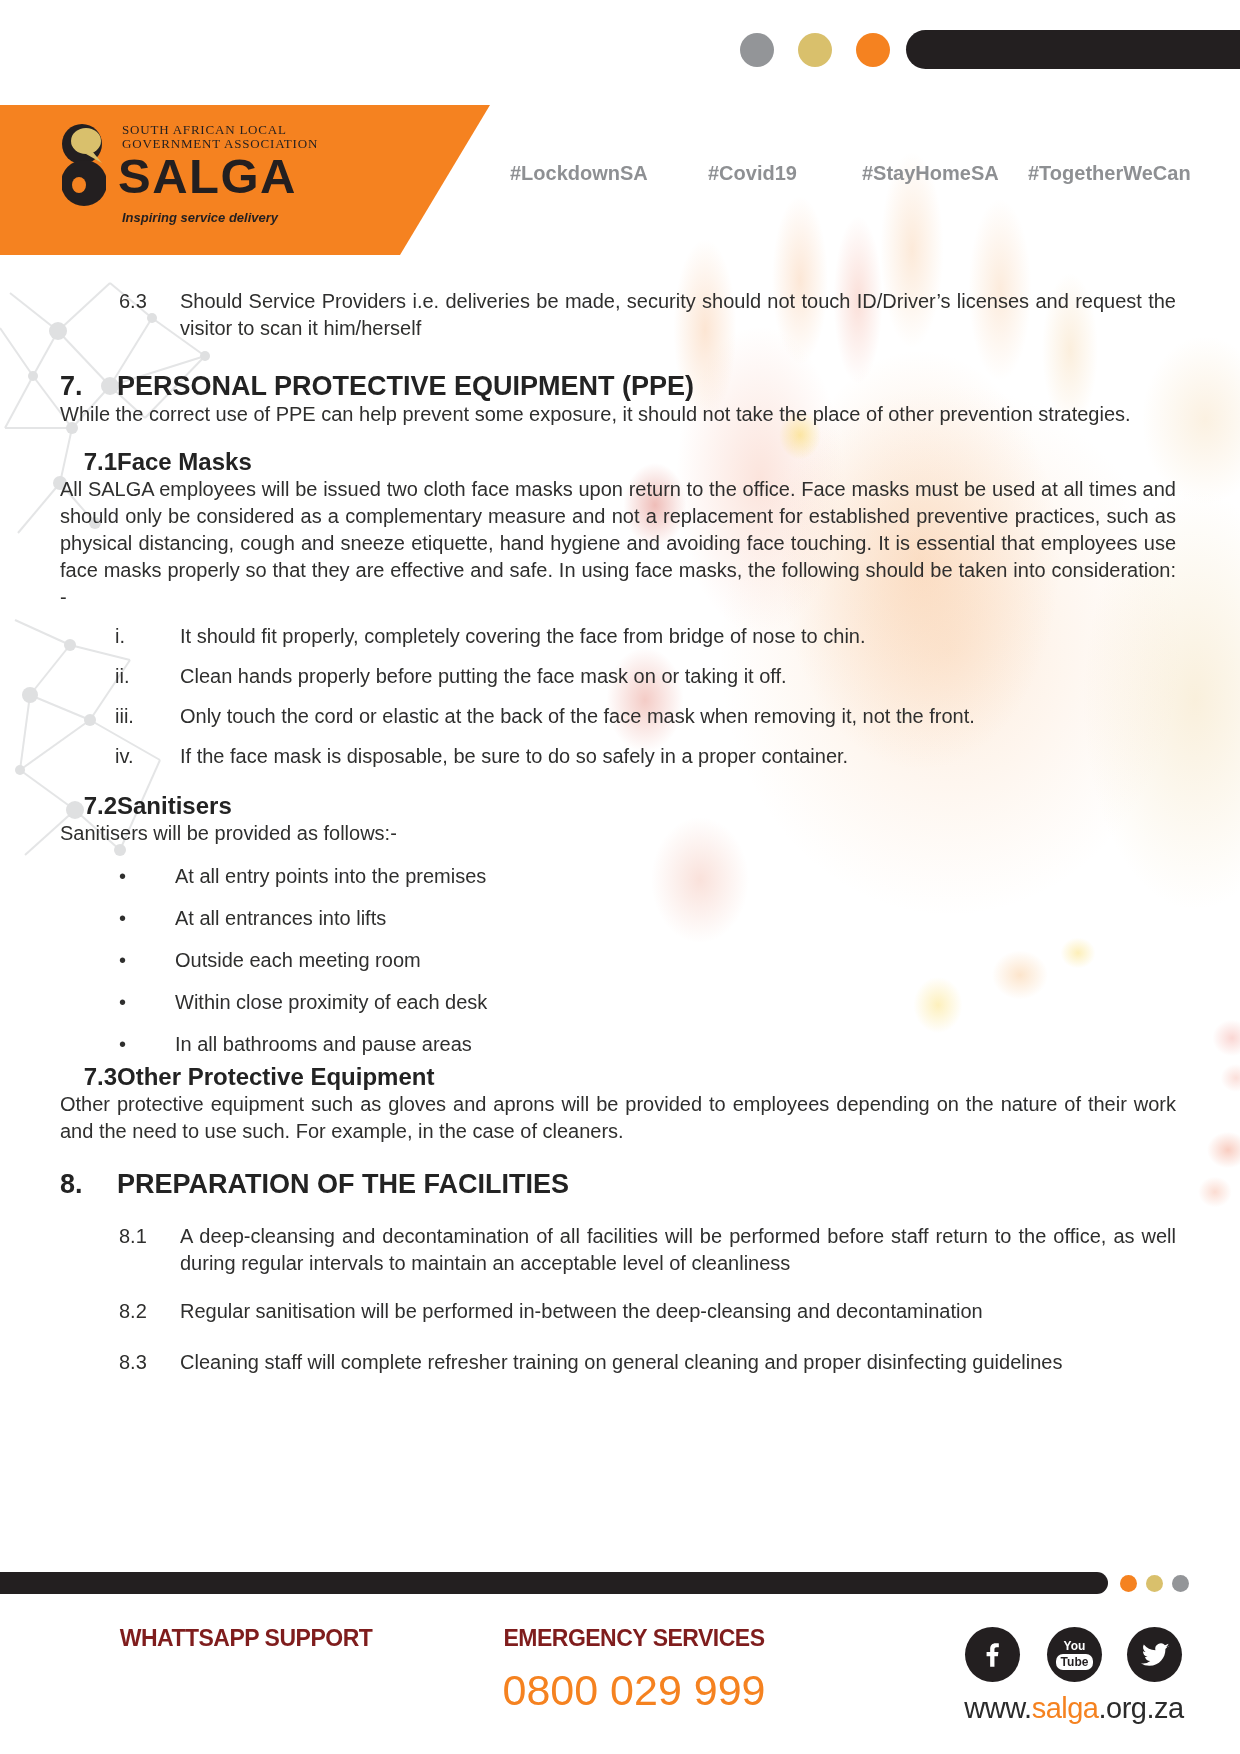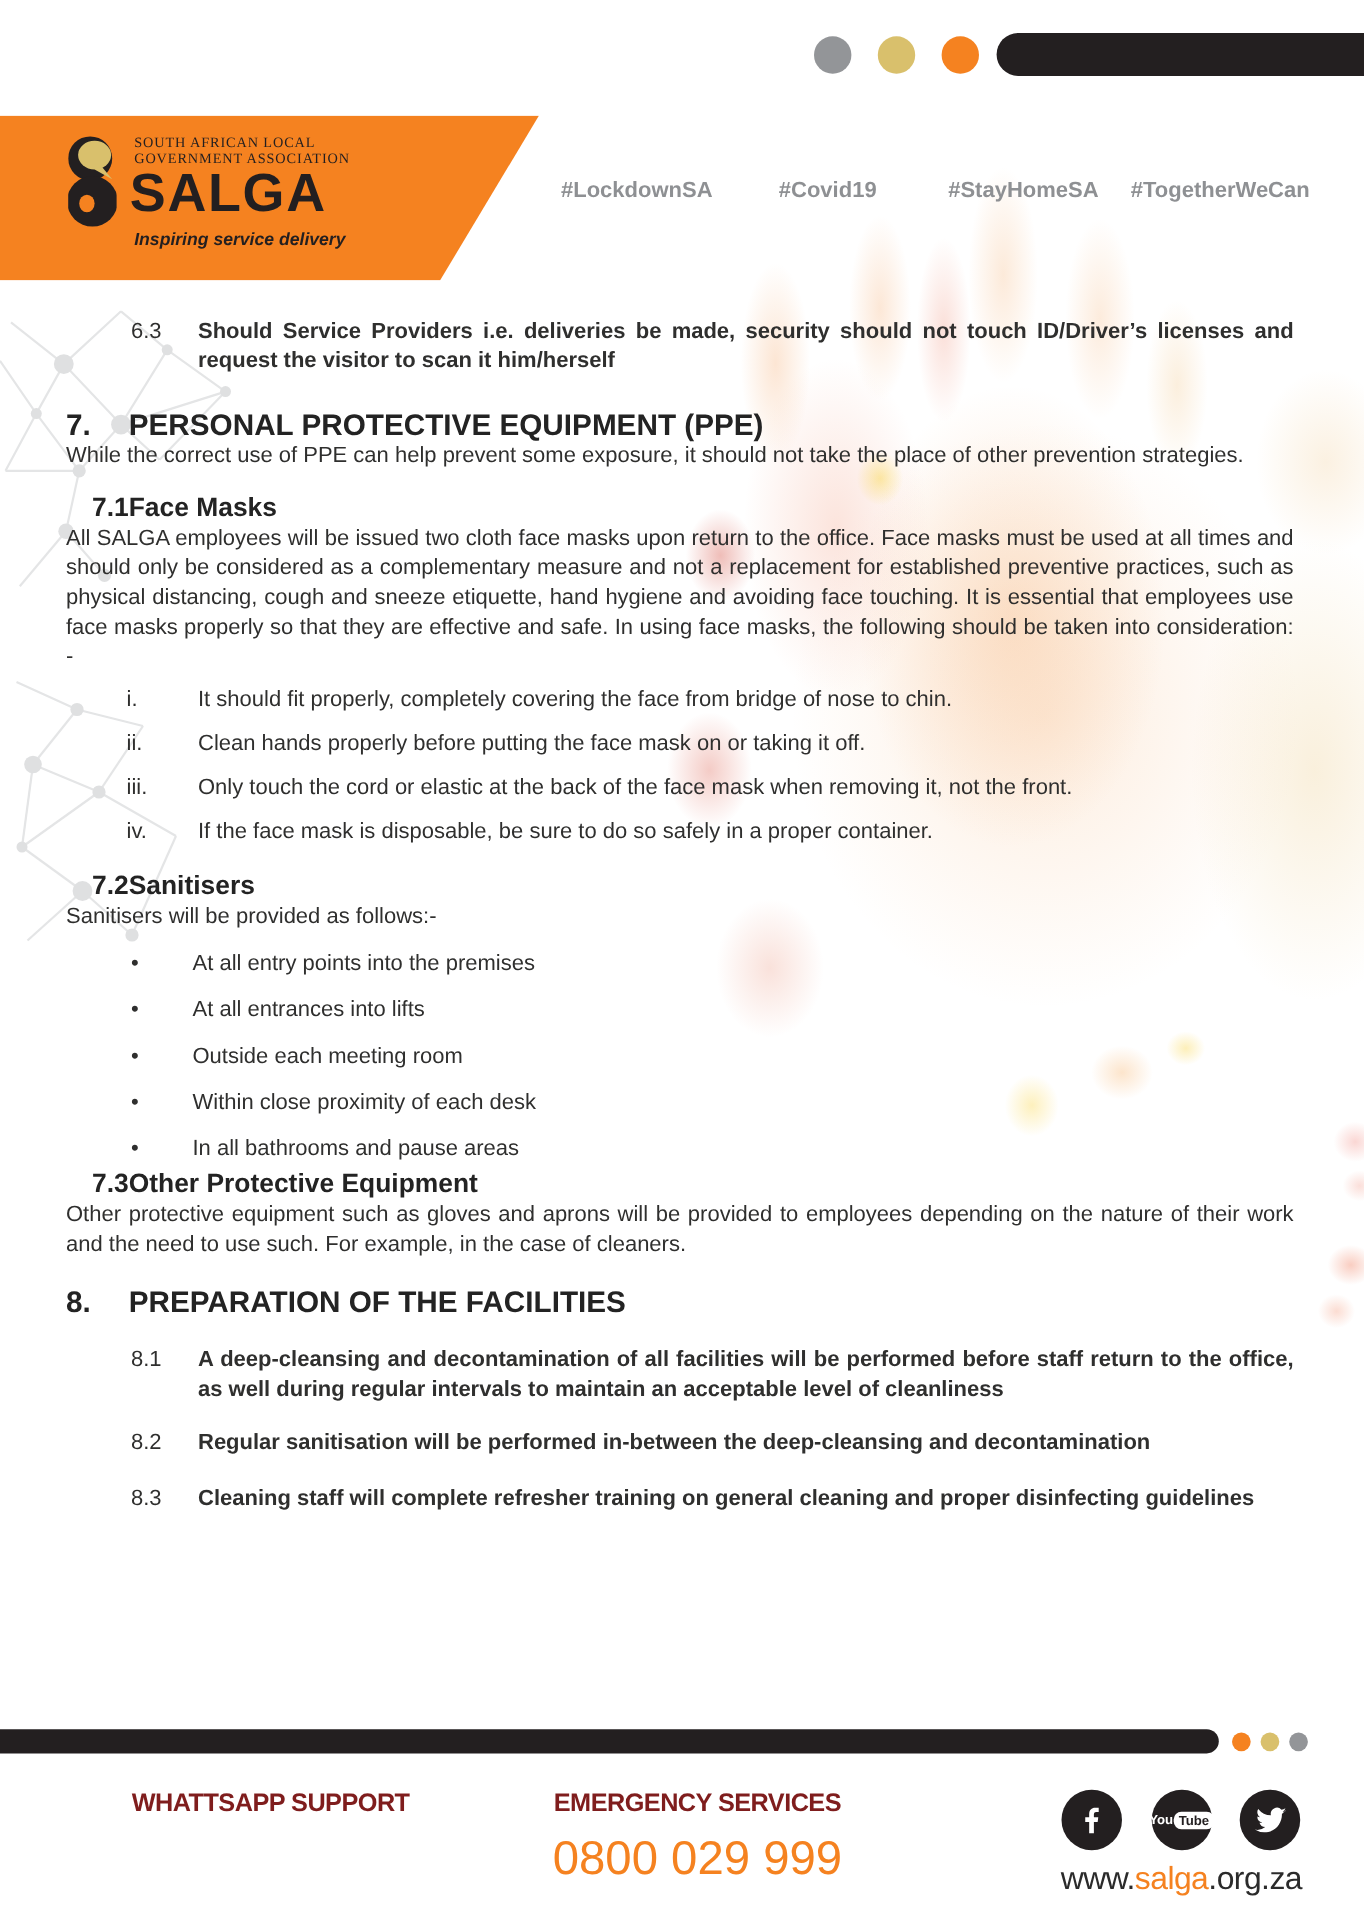--- a/index.html
+++ b/index.html
@@ -55,39 +55,39 @@
   .org-lines{
     position:absolute;left:122px;top:18px;
     font-family:"Liberation Serif", serif;font-size:13px;line-height:14px;
     letter-spacing:.8px;color:#231f20;white-space:nowrap;
   }
   .salga-name{
     position:absolute;left:118px;top:46px;font-size:49px;font-weight:bold;
     letter-spacing:1.5px;color:#231f20;line-height:50px;
   }
   .tagline{
-    position:absolute;left:122px;top:105px;font-size:16px;font-weight:bold;
+    position:absolute;left:122px;top:105px;font-size:13px;font-weight:bold;
     font-style:italic;color:#231f20;
   }
   .hashtag{position:absolute;top:162px;font-size:20px;font-weight:bold;color:#8e9093;white-space:nowrap;}
   .ht1{left:510px;} .ht2{left:708px;} .ht3{left:862px;} .ht4{left:1028px;}
 
   
   .doc{
     position:absolute;left:60px;right:64px;top:255px;
     font-size:20px;line-height:27px;text-align:justify;color:#2f2f2e;
   }
   .doc p{margin:0;}
   .h1{display:flex;font-size:27px;line-height:30px;font-weight:bold;color:#232323;text-align:left;}
   .h1 .hnum{width:57px;flex-shrink:0;}
   .h2{display:flex;font-size:24px;line-height:28px;font-weight:bold;color:#232323;text-align:right;}
   .h2 .hnum{width:57px;flex-shrink:0;}
   .sub-item{display:flex;margin-left:59px;}
   .sub-item .inum{width:61px;flex-shrink:0;}
-  .sub-item .itxt{flex:1;font-weight:bold;}
+  .sub-item .itxt{flex:1;}
   .rlist-item{display:flex;margin-left:55px;margin-bottom:13px;}
   .rlist-item .rnum{width:65px;flex-shrink:0;}
   .blist-item{display:flex;margin-left:59px;margin-bottom:15px;}
   .blist-item .bmark{width:56px;flex-shrink:0;}
 
   .mt-item63{margin-top:33px;}
   .mt-s7{margin-top:29px;}
   .mt-intro{margin-top:30px;}
   .mt-s71{margin-top:20px;}
   .mt-para71{margin-top:25px;}
@@ -109,21 +109,21 @@
   .fd2{left:1146px;background:#d9c06c;}
   .fd3{left:1172px;background:#939598;}
   .foot-col{position:absolute;width:360px;text-align:center;}
   .col-ws{left:66px;top:1625px;}
   .col-em{left:454px;top:1625px;}
   .foot-label{font-size:23px;font-weight:bold;color:#7f1d1d;letter-spacing:-.5px;white-space:nowrap;}
   .foot-number{font-size:43px;color:#f58220;margin-top:14px;white-space:nowrap;}
   .social{position:absolute;width:55px;height:55px;border-radius:50%;background:#231f20;top:1627px;
           display:flex;align-items:center;justify-content:center;}
   .so1{left:965px;} .so2{left:1047px;} .so3{left:1127px;}
-  .yt-inner{display:flex;flex-direction:row;align-items:center;line-height:1;}
+  .yt-inner{display:flex;flex-direction:column;align-items:center;line-height:1;}
   .yt-top{color:#fff;font-size:12px;font-weight:bold;margin-bottom:2px;}
   .yt-pill{background:#fff;border-radius:7px;padding:2px 5px;font-size:12px;font-weight:bold;color:#231f20;}
   .website{position:absolute;left:960px;top:1692px;width:228px;text-align:center;font-size:29px;
            letter-spacing:-.5px;color:#2b2b2b;white-space:nowrap;}
   .website .brand{color:#f58220;}
 </style>
 </head>
 <body>
 
 <div class="page">

